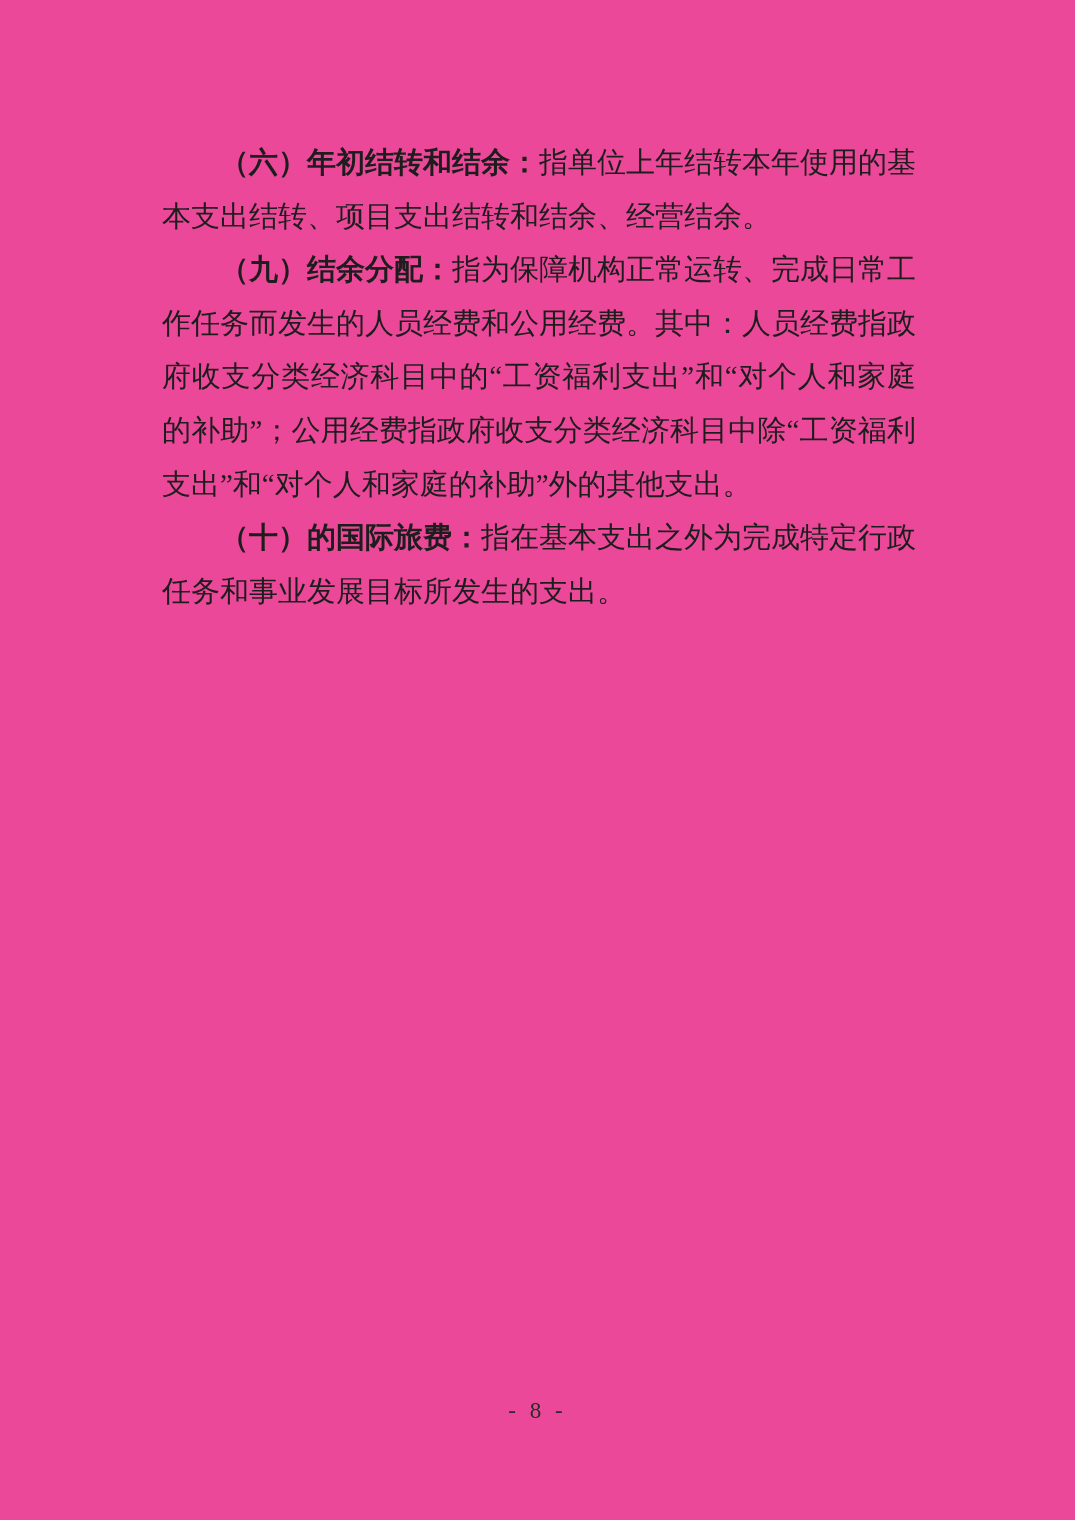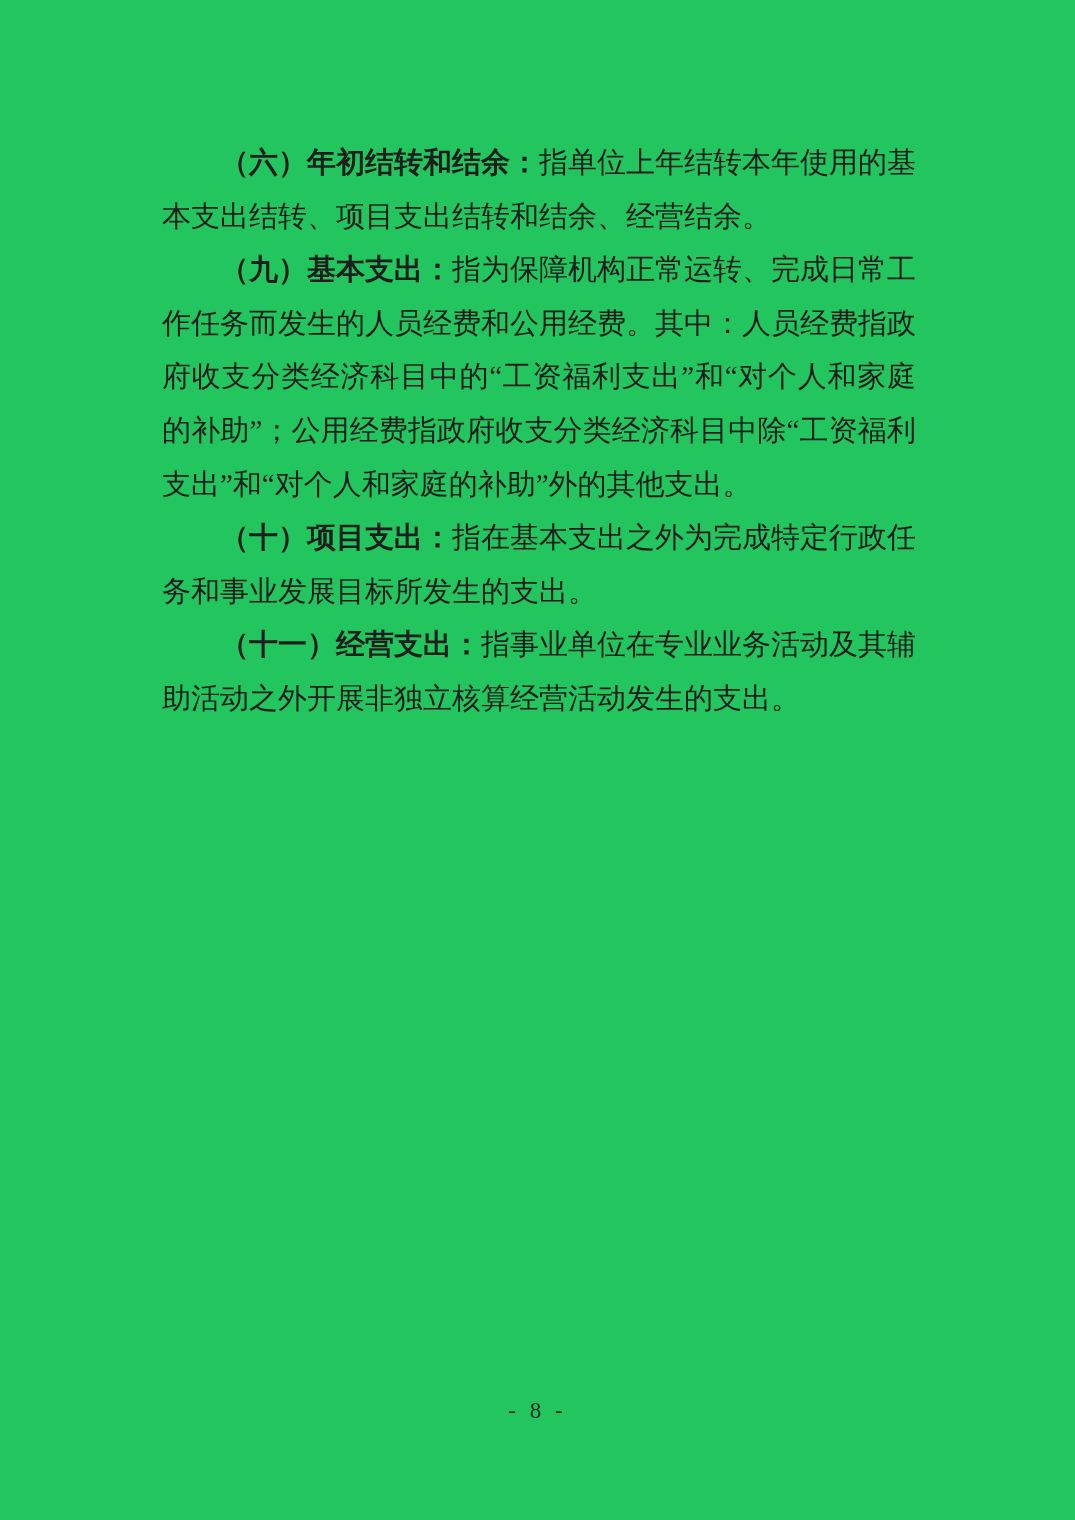--- a/index.html
+++ b/index.html
@@ -4,21 +4,21 @@
 <style>
   html, body {
     margin: 0;
     padding: 0;
     background: #ffffff;
   }
   .page {
     position: relative;
     width: 1075px;
     height: 1520px;
-    background: #22c55e;
+    background: #ec4899;
     overflow: hidden;
     font-family: "Liberation Serif", "DejaVu Serif", serif;
     color: #1d1d1d;
   }
   .content {
     position: absolute;
     left: 162px;
     top: 136px;
     width: 754px;
     font-size: 29px;
@@ -49,25 +49,24 @@
 <body>
 
 <div class="page">
 
   <main class="content">
 
     <p class="para"><span class="term-head">（六）年初结转和结余：</span><span>指单位上年结转本年使用的基本支出结转、项目支出结转和结余、经营结余。</span></p>
 
 
 
-    <p class="para"><span class="term-head">（九）基本支出：</span><span>指为保障机构正常运转、完成日常工作任务而发生的人员经费和公用经费。其中：人员经费指政府收支分类经济科目中的“工资福利支出”和“对个人和家庭的补助”；公用经费指政府收支分类经济科目中除“工资福利支出”和“对个人和家庭的补助”外的其他支出。</span></p>
+    <p class="para"><span class="term-head">（九）结余分配：</span><span>指为保障机构正常运转、完成日常工作任务而发生的人员经费和公用经费。其中：人员经费指政府收支分类经济科目中的“工资福利支出”和“对个人和家庭的补助”；公用经费指政府收支分类经济科目中除“工资福利支出”和“对个人和家庭的补助”外的其他支出。</span></p>
 
-    <p class="para"><span class="term-head">（十）项目支出：</span><span>指在基本支出之外为完成特定行政任务和事业发展目标所发生的支出。</span></p>
+    <p class="para"><span class="term-head">（十）的国际旅费：</span><span>指在基本支出之外为完成特定行政任务和事业发展目标所发生的支出。</span></p>
 
-    <p class="para"><span class="term-head">（十一）经营支出：</span><span>指事业单位在专业业务活动及其辅助活动之外开展非独立核算经营活动发生的支出。</span></p>
 
 
   </main>
 
   <footer class="page-footer">
     <span>- 8 -</span>
   </footer>
 
 </div>
 

